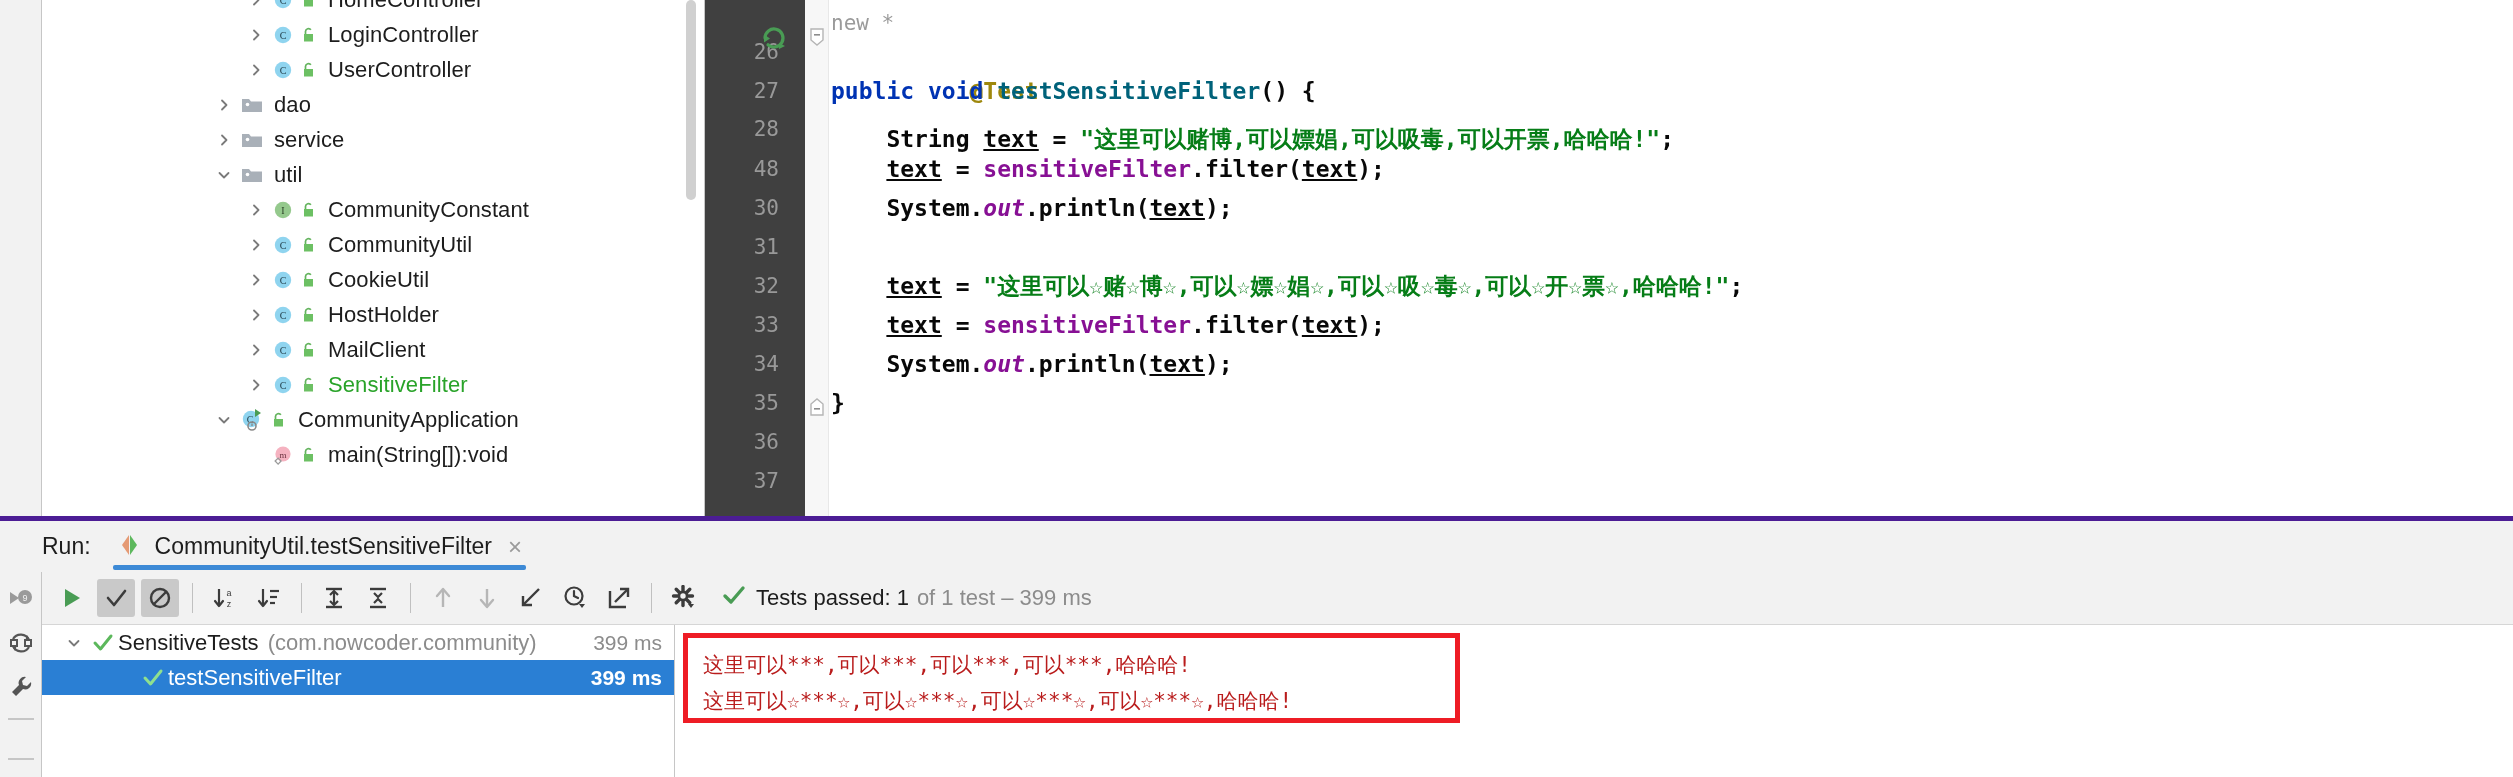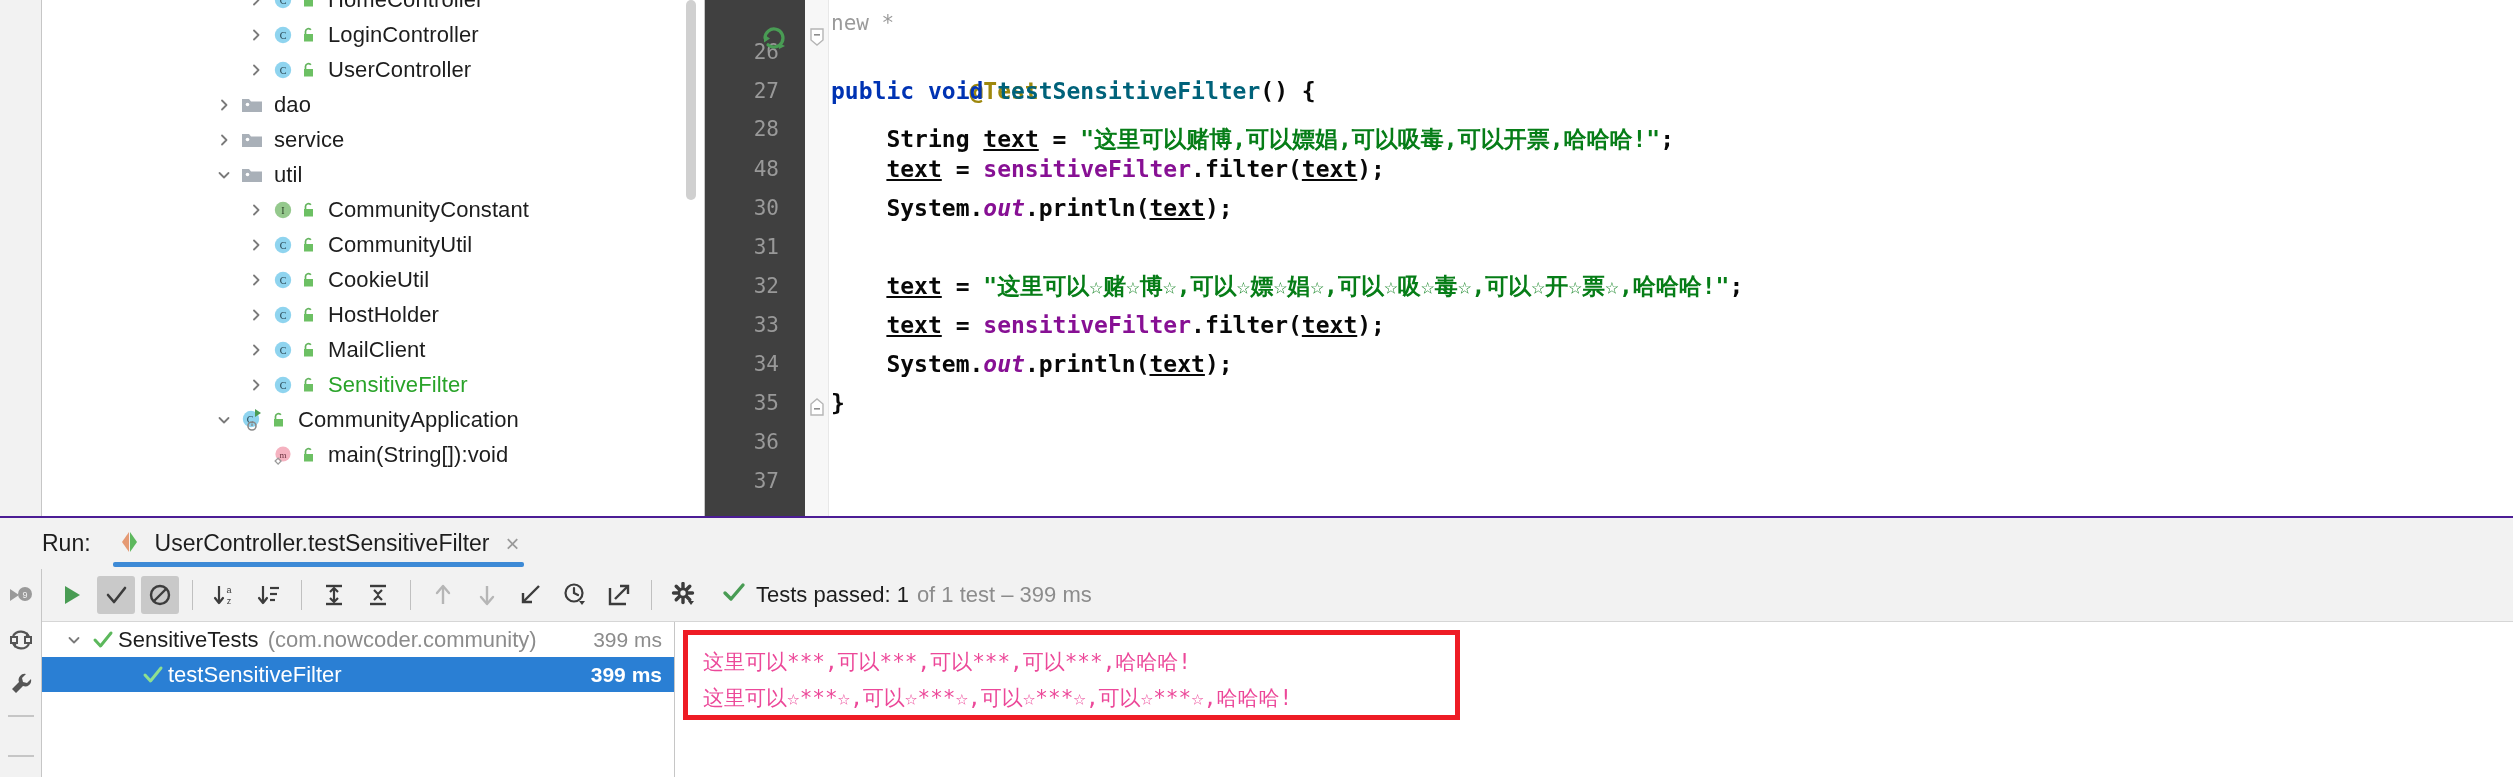--- a/index.html
+++ b/index.html
@@ -135,21 +135,21 @@
 
   .editor-left-border {
     position: absolute; left: 0; top: 0; width: 1px; height: 516px; background: #e3e3e3;
   }
 
   
   .run-panel {
     position: absolute; left: 0; top: 516px;
     width: 2513px; height: 186px;
     background: #f2f2f2;
-    border-top: 2px solid #4c1d95;
+    border-top: 5px solid #4c1d95;
   }
   .run-header {
     position: relative;
     height: 51px;
     display: flex; align-items: center;
     background: #f2f2f2;
     padding-left: 42px;
   }
   .run-label {
     font-size: 23px; color: #1d1d1d;
@@ -255,21 +255,21 @@
     position: absolute;
     left: 8px; top: 8px;
     width: 777px; height: 90px;
     border: 5px solid #ee1c25;
     background: #ffffff;
   }
   .console-line {
     position: absolute;
     font-family: "DejaVu Sans Mono", monospace;
     font-size: 21px;
-    color: #ec4899;
+    color: #b91c1c;
     white-space: pre;
   }
 </style>
 </head>
 <body>
 
 <div class="app">
 
   <div class="top-area">
 
@@ -649,21 +649,21 @@
 
     <div class="run-header">
       <span class="run-label">Run:</span>
       <div class="run-tab">
         <span>
           <svg width="26" height="26" viewBox="0 0 26 26">
             <path d="M12 3 L5 13 L12 23 Z" fill="#e59a74"></path>
             <path d="M13 3 L20 13 L13 23 Z" fill="#5db85d"></path>
           </svg>
         </span>
-        <span class="run-tab-title">UserController.testSensitiveFilter</span>
+        <span class="run-tab-title">CommunityUtil.testSensitiveFilter</span>
         <span class="run-tab-close">×</span>
         <span class="run-tab-underline"></span>
       </div>
     </div>
 
     <div class="run-body">
 
       <div class="run-left-strip">
         <div class="run-left-icon" style="top:14px;">
           <svg width="26" height="26" viewBox="0 0 26 26">

